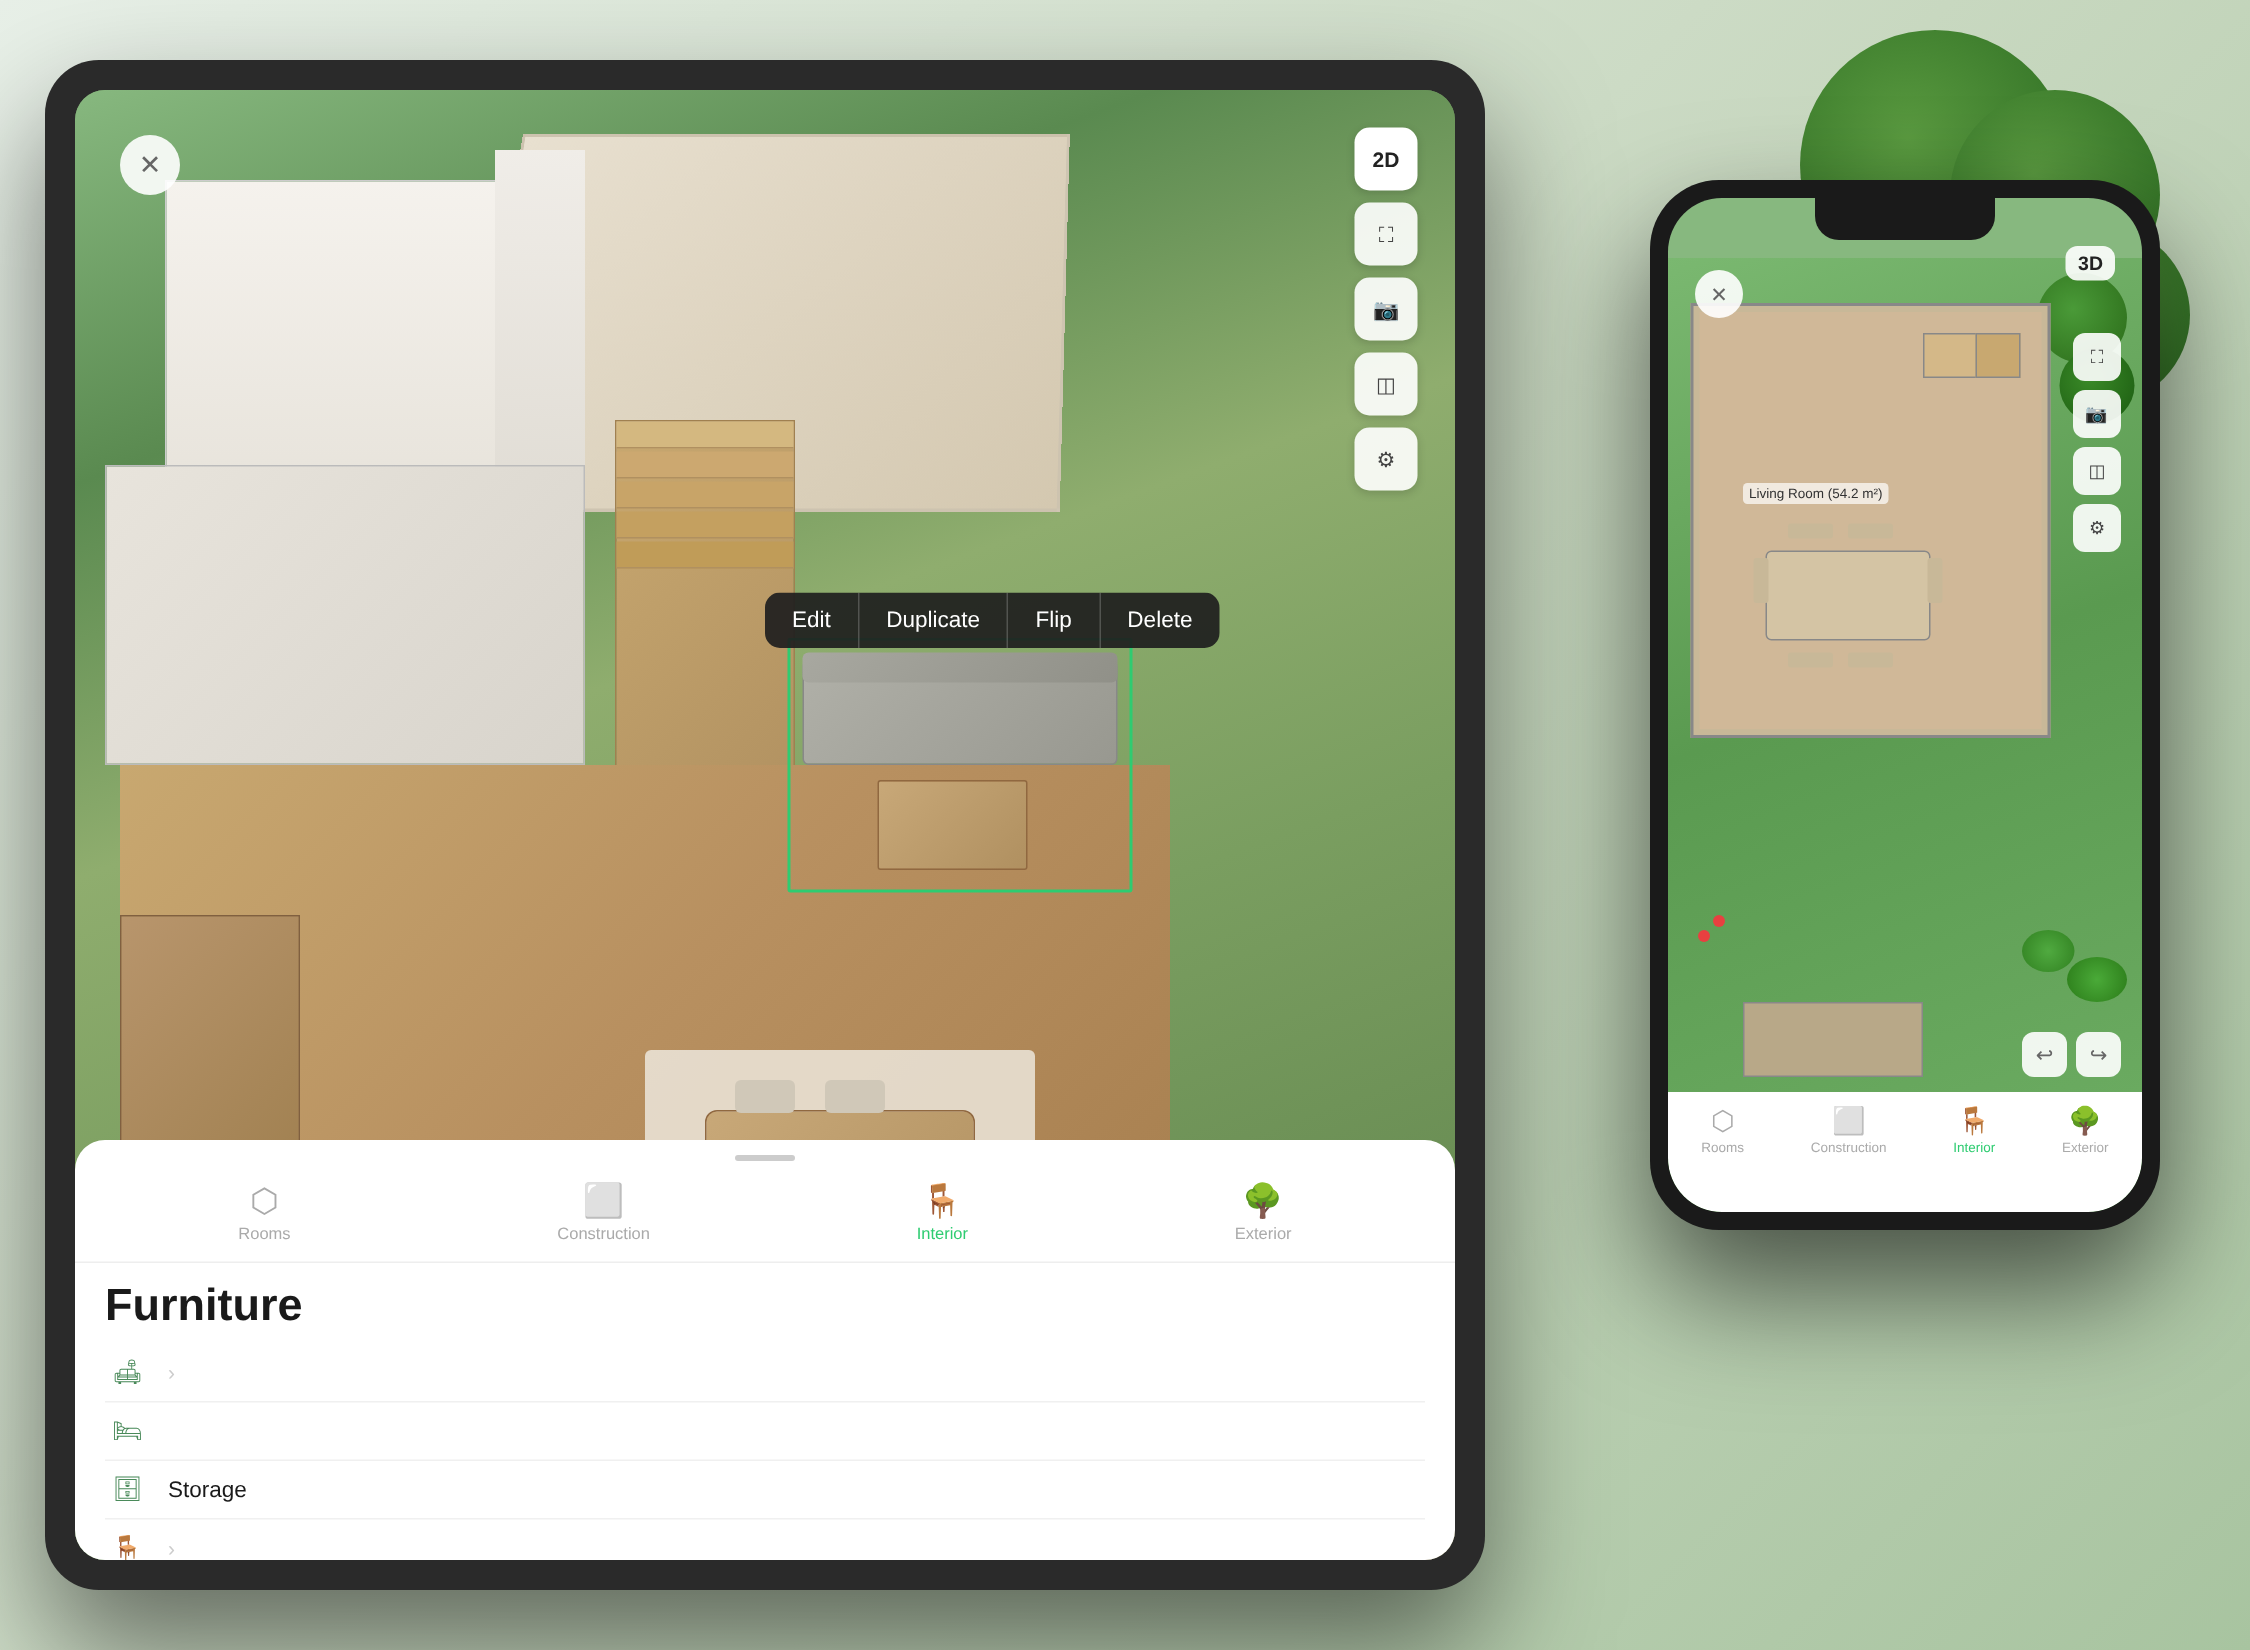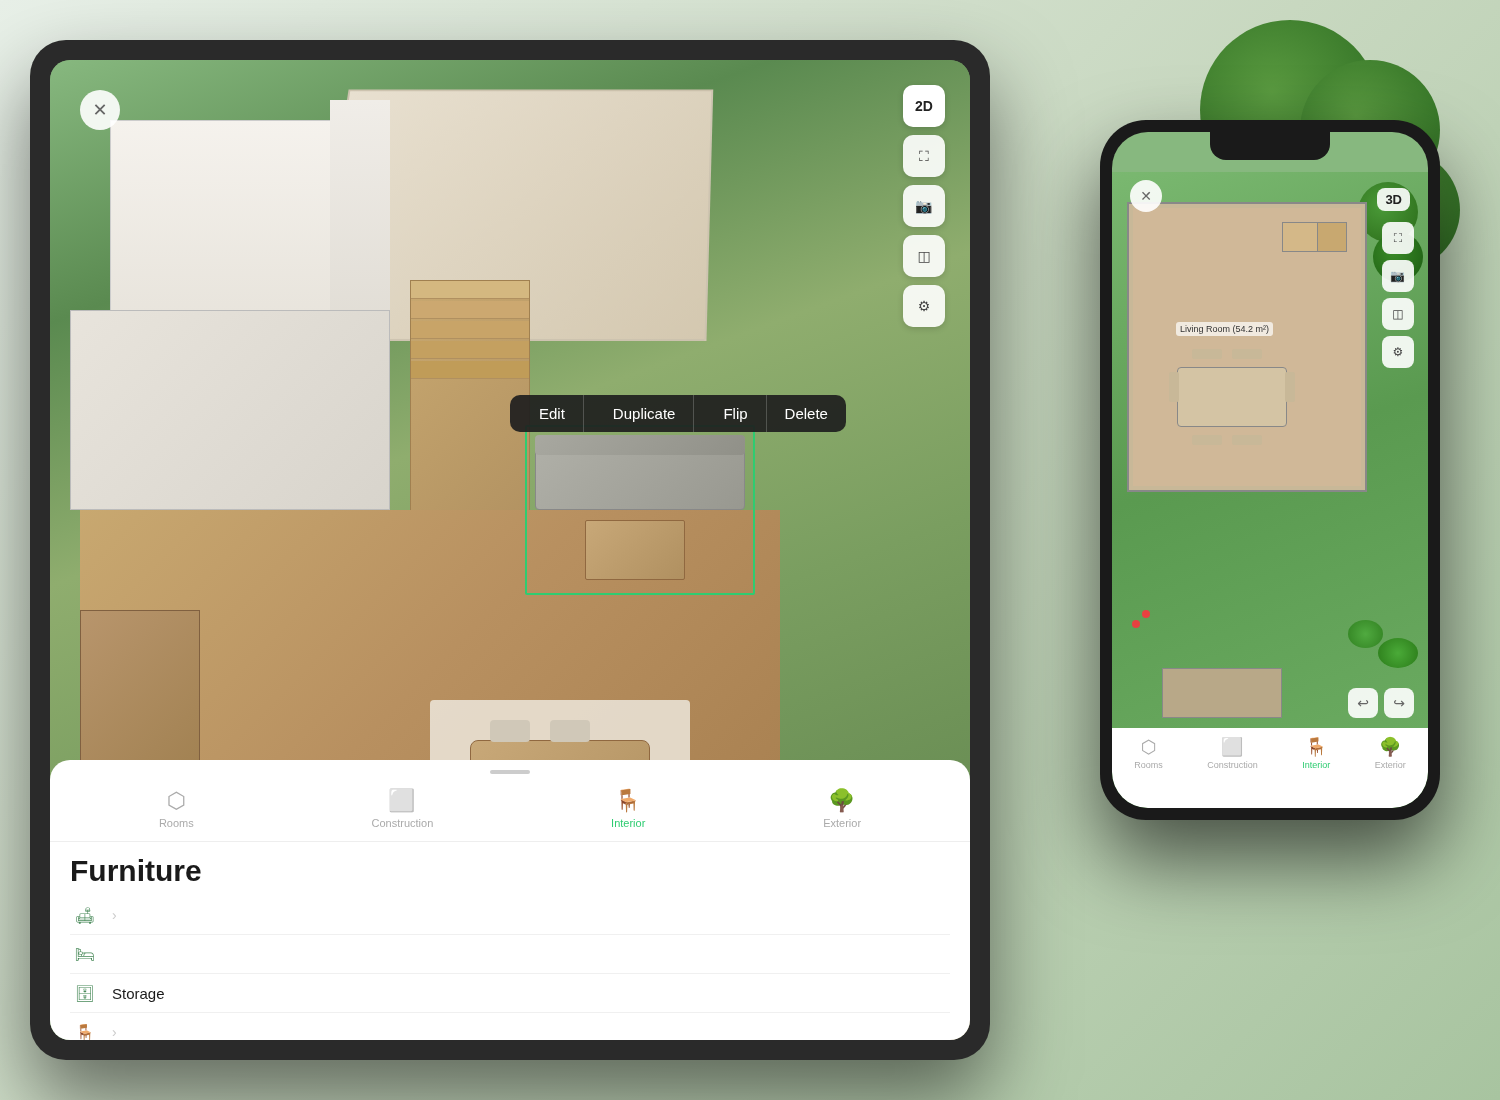--- a/index.html
+++ b/index.html
@@ -85,21 +85,20 @@
       color: white;
       padding: 10px 18px;
       font-size: 15px;
       cursor: pointer;
       white-space: nowrap;
       font-weight: 400;
     }
 
     .context-menu-item:not(:last-child) {
       border-right: 1px solid rgba(255,255,255,0.2);
-      margin-left: 11px;
     }
 
     
     .tablet-close {
       position: absolute;
       top: 30px;
       left: 30px;
       width: 40px;
       height: 40px;
       background: rgba(255,255,255,0.9);
@@ -296,21 +295,21 @@
       display: flex;
       align-items: center;
       justify-content: center;
       font-size: 14px;
       color: #666;
       z-index: 30;
     }
 
     .phone-view-btn {
       position: absolute;
-      top: 56px;
+      top: 32px;
       right: 18px;
       background: rgba(255,255,255,0.9);
       border-radius: 8px;
       padding: 4px 8px;
       font-size: 13px;
       font-weight: 600;
       color: #222;
       z-index: 30;
     }
 
@@ -576,21 +575,21 @@
         <div style="position:absolute;bottom:100px;left:20px;width:8px;height:8px;background:#e84040;border-radius:50%;"></div>
         <div style="position:absolute;bottom:110px;left:30px;width:8px;height:8px;background:#e84040;border-radius:50%;"></div>
 
         <div style="position:absolute;top:30px;left:15px;width:240px;height:290px;background:#c8b898;border:2px solid #888;">
 
           <div style="position:absolute;inset:4px;background:#d0b898;"></div>
         </div>
 
         <div style="position:absolute;bottom:10px;left:50px;width:120px;height:50px;background:#b8a888;border:1px solid #888;"></div>
 
-        <div style="position:absolute;top:150px;left:50px;font-size:9px;color:#333;white-space:nowrap;background:rgba(255,255,255,0.7);padding:2px 4px;border-radius:3px;margin-left:14px;">
+        <div style="position:absolute;top:150px;left:50px;font-size:9px;color:#333;white-space:nowrap;background:rgba(255,255,255,0.7);padding:2px 4px;border-radius:3px;">
           <span>Living Room (54.2 m²)</span>
         </div>
 
         <div style="position:absolute;top:185px;left:65px;width:110px;height:80px;">
           <div style="position:absolute;inset:10px 0;background:#d4c4a4;border:1px solid #888;border-radius:4px;"></div>
 
           <div style="position:absolute;top:15px;left:-8px;width:10px;height:30px;background:#c8b898;border-radius:2px;"></div>
           <div style="position:absolute;top:15px;right:-8px;width:10px;height:30px;background:#c8b898;border-radius:2px;"></div>
           <div style="position:absolute;top:-8px;left:15px;width:30px;height:10px;background:#c8b898;border-radius:2px;"></div>
           <div style="position:absolute;top:-8px;left:55px;width:30px;height:10px;background:#c8b898;border-radius:2px;"></div>

